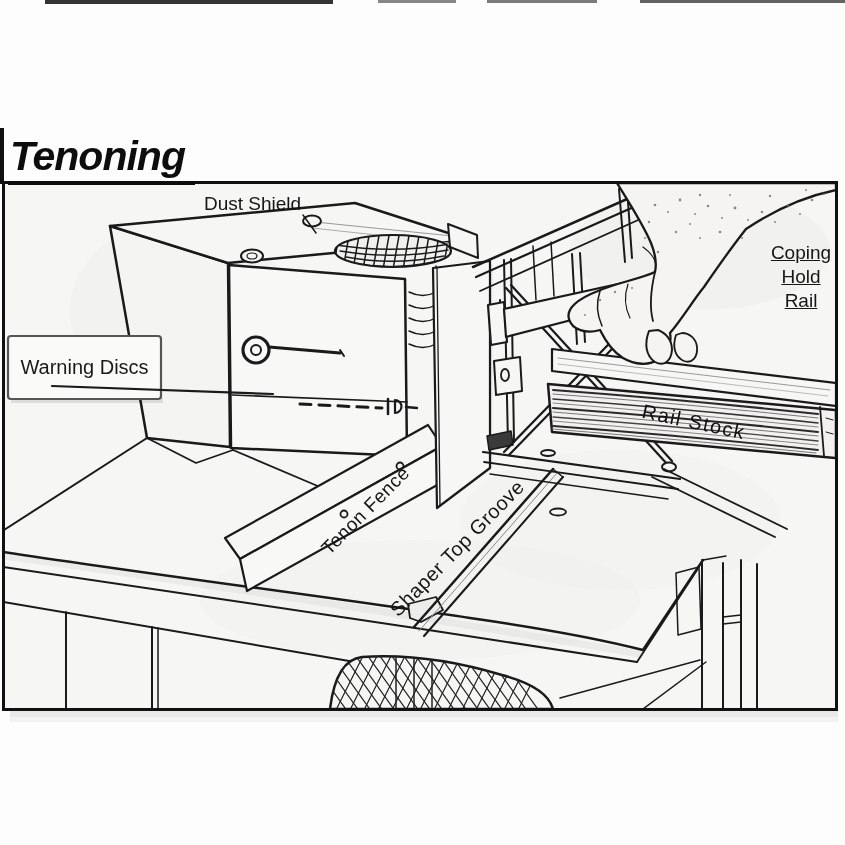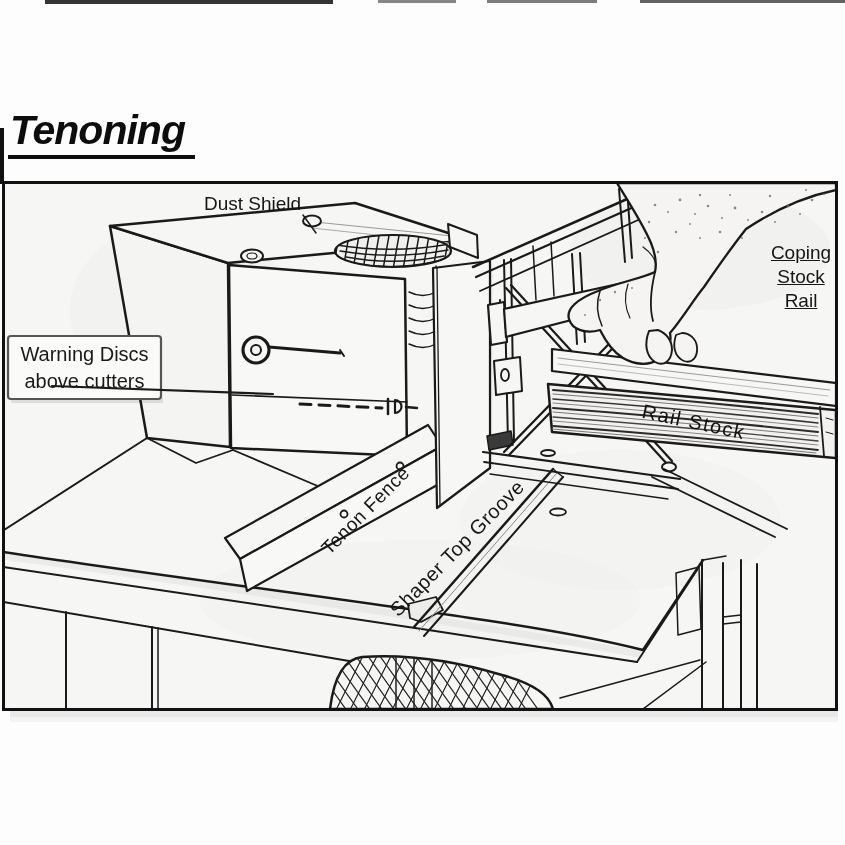--- a/index.html
+++ b/index.html
@@ -7,21 +7,21 @@
   }
   html,body{margin:0;padding:0;}
   body{
     width:845px;height:845px;position:relative;overflow:hidden;
     background:var(--page);
     font-family:"Liberation Sans", sans-serif;
     color:var(--ink);
   }
   .abs{position:absolute;}
   #title{
-    left:8px;top:108px;
+    left:8px;top:134px;
     font-size:41px;font-weight:bold;font-style:italic;
     letter-spacing:-1px;
     border-bottom:4px solid #0d0d0d;
     padding:0 10px 1px 2px;line-height:1.12;
     color:#0d0d0d;
   }
   .lbl{font-size:19px;line-height:1.2;color:#161616;white-space:nowrap;}
   #dust-shield-label{left:204px;top:193px;}
   #coping-label{
     left:758px;top:241px;width:86px;text-align:center;
@@ -269,26 +269,25 @@
 
   <rect x="3.5" y="182.5" width="833" height="527" fill="none" stroke="#111" stroke-width="3"></rect>
 </svg>
 
 <div class="abs" id="title">Tenoning</div>
 
 <div class="abs lbl" id="dust-shield-label">Dust Shield</div>
 
 <div class="abs lbl" id="coping-label">
   <span>Coping</span>
-  <span>Stock</span>
+  <span>Hold</span>
   <span>Rail</span>
 </div>
 
 <div class="abs" id="warning-label">
   <span>Warning Discs</span>
-  <span>above cutters</span>
 </div>
 
 <div class="abs lbl" id="rail-stock-label">Rail Stock</div>
 
 <div class="abs lbl" id="tenon-fence-label">Tenon Fence</div>
 
 <div class="abs lbl" id="groove-label">Shaper Top Groove</div>
 
 </body></html>

